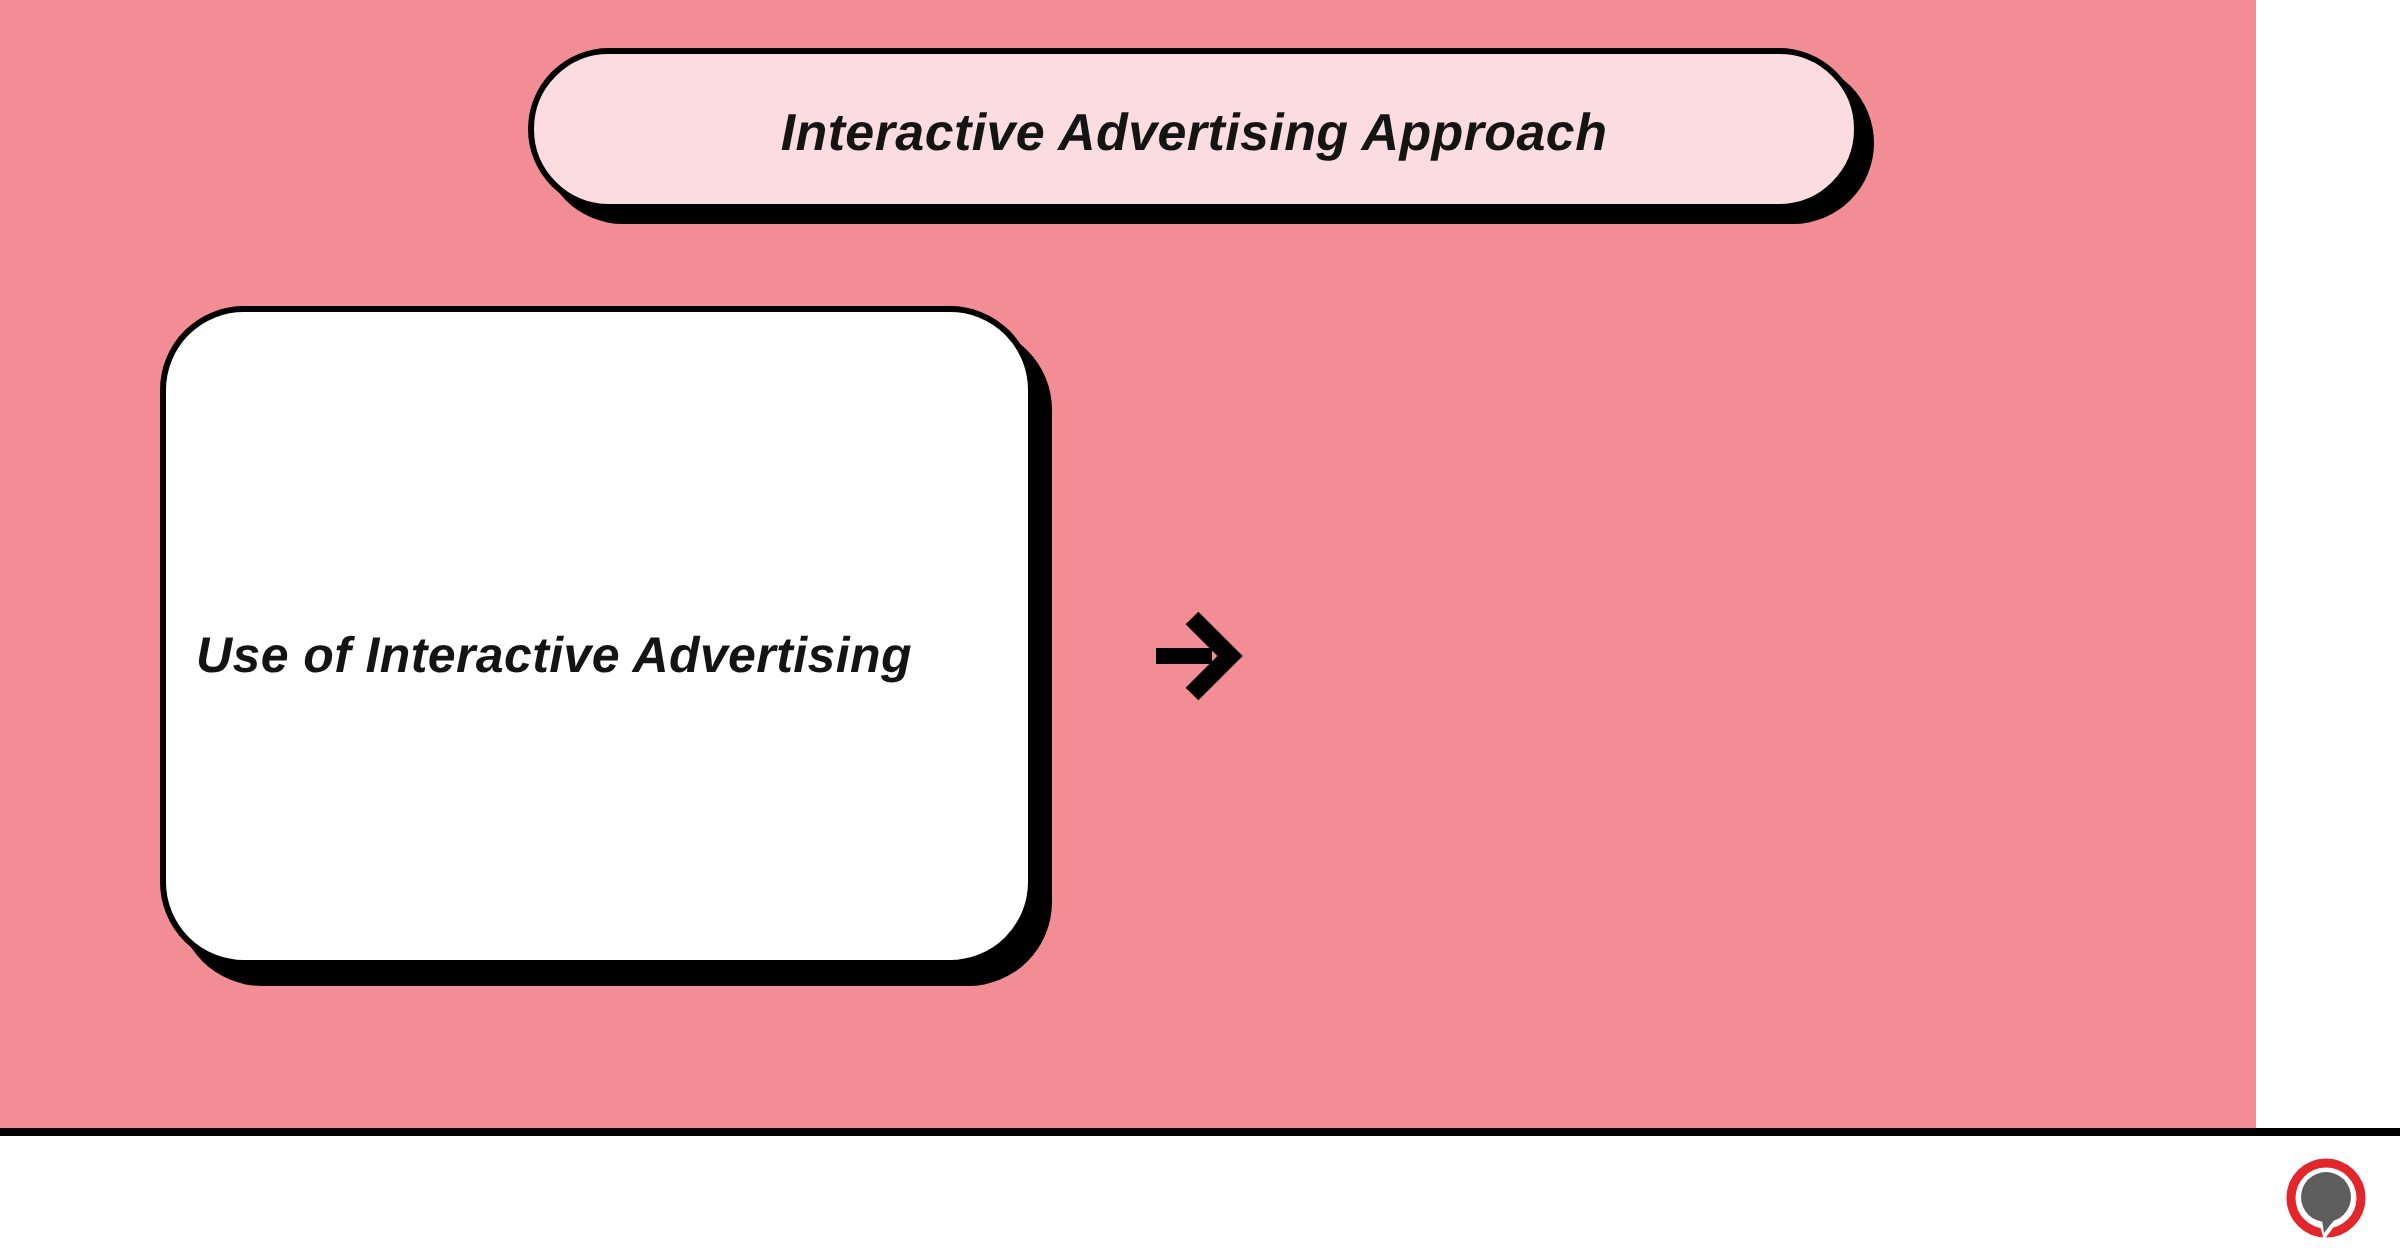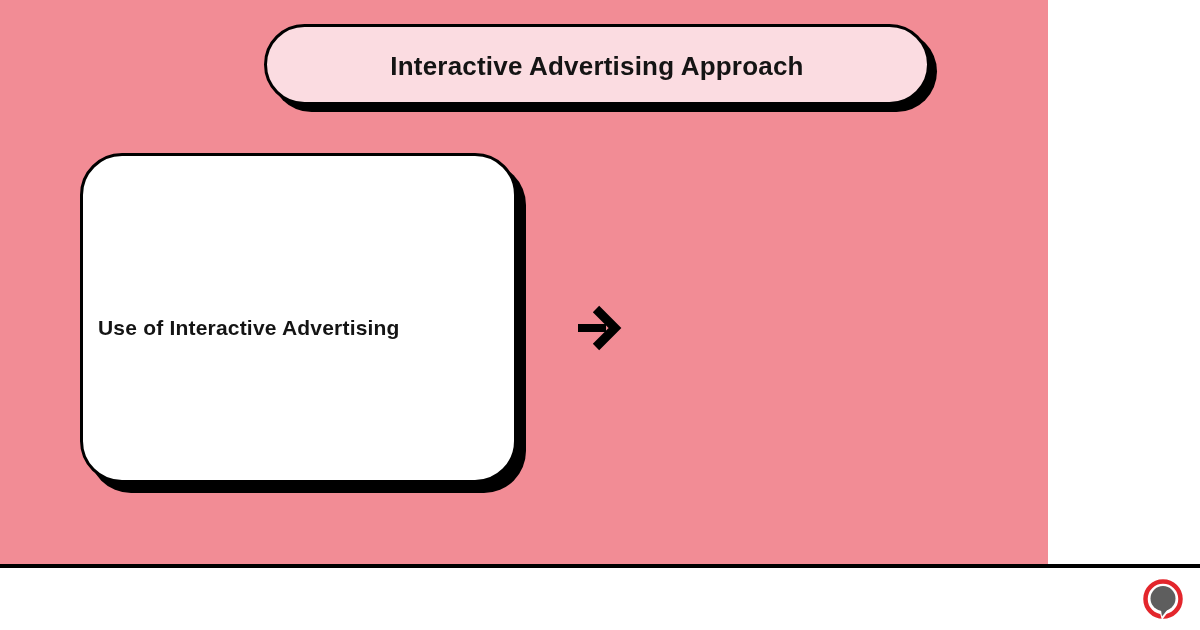--- a/index.html
+++ b/index.html
@@ -10,22 +10,23 @@
     --footer-bg:#FFFFFF;
     --text:#141414;
     --logo-red:#E3262C;
     --logo-gray:#5E5E5E;
   }
   *{margin:0;padding:0;box-sizing:border-box;}
   html,body{width:1200px;height:630px;overflow:hidden;}
   body{font-family:"Liberation Sans", sans-serif;}
   .canvas{
     position:relative;
-    width:1048px;height:630px;
+    width:1128px;height:630px;
     background:var(--background);
+    font-style:italic;
   }
   .title-pill{
     position:absolute;
     left:264px;top:24px;
     width:666px;height:81px;
     background:var(--title-fill);
     border:3px solid var(--outline);
     border-radius:45px;
     box-shadow:7px 7px 0 var(--outline);
     display:flex;align-items:center;justify-content:center;
@@ -39,21 +40,21 @@
     position:absolute;
     top:153px;
     height:330px;
     background:var(--node-fill);
     border:3px solid var(--outline);
     border-radius:42px;
     box-shadow:9px 10px 0 var(--outline);
     display:flex;align-items:center;
   }
   .node .label{
-    font-size:21px;font-weight:bold;color:var(--text);
+    font-size:25px;font-weight:bold;color:var(--text);
     transform:translateY(10px);
     letter-spacing:0.2px;
   }
   .node-left{left:80px;width:437px;padding:0 14px 0 15px;}
   .node-right{left:674px;width:439px;padding:0 14px 0 20px;}
   .arrow{
     position:absolute;
     left:576px;top:304px;
     width:48px;height:48px;
   }

